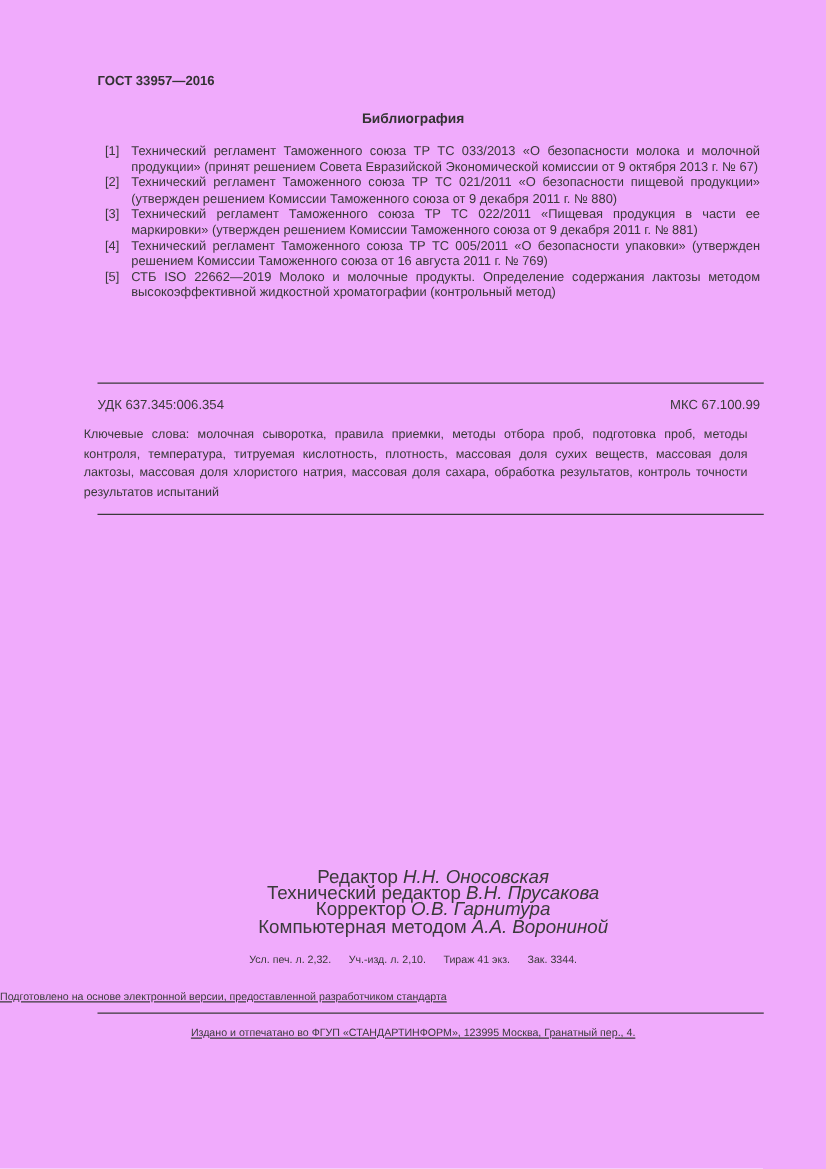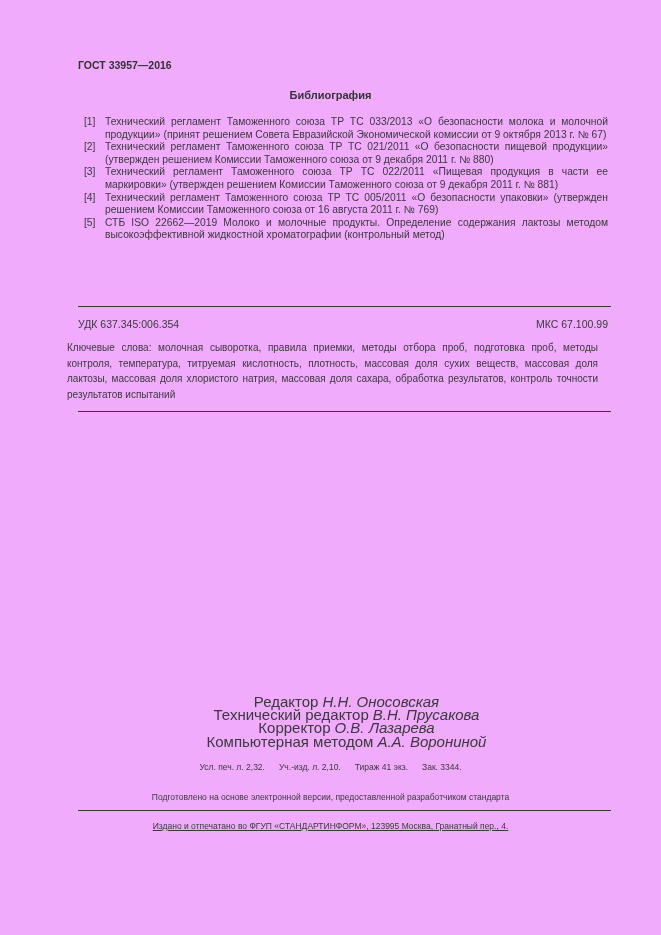--- a/index.html
+++ b/index.html
@@ -107,22 +107,23 @@
     line-height: 13.5px;
   }
   .imprint-seg {
     margin: 0 7px;
   }
   .prepared {
     position: absolute;
     left: 0;
     top: 792px;
     width: 100%;
-    text-align: center;
+    text-align: left;
     font-size: 8.5px;
+    text-decoration: underline;
   }
   .publisher {
     position: absolute;
     left: 0;
     top: 820px;
     width: 100%;
     text-align: center;
     font-size: 8.5px;
     line-height: 13px;
     text-decoration: underline;
@@ -175,21 +176,21 @@
   <div class="rule rule-2"></div>
 
   <div class="credits">
     <div class="credit-line">
       <span class="credit-label">Редактор</span><span class="credit-name">Н.Н. Оносовская</span>
     </div>
     <div class="credit-line">
       <span class="credit-label">Технический редактор</span><span class="credit-name">В.Н. Прусакова</span>
     </div>
     <div class="credit-line">
-      <span class="credit-label">Корректор</span><span class="credit-name">О.В. Лазарева</span>
+      <span class="credit-label">Корректор</span><span class="credit-name">О.В. Гарнитура</span>
     </div>
     <div class="credit-line">
       <span class="credit-label">Компьютерная методом</span><span class="credit-name">А.А. Ворониной</span>
     </div>
   </div>
 
   <div class="imprint">
     <div class="imprint-line">
       <span class="imprint-seg">Усл. печ. л. 2,32.</span><span class="imprint-seg">Уч.-изд. л. 2,10.</span><span class="imprint-seg">Тираж 41 экз.</span><span class="imprint-seg">Зак. 3344.</span>
     </div>

